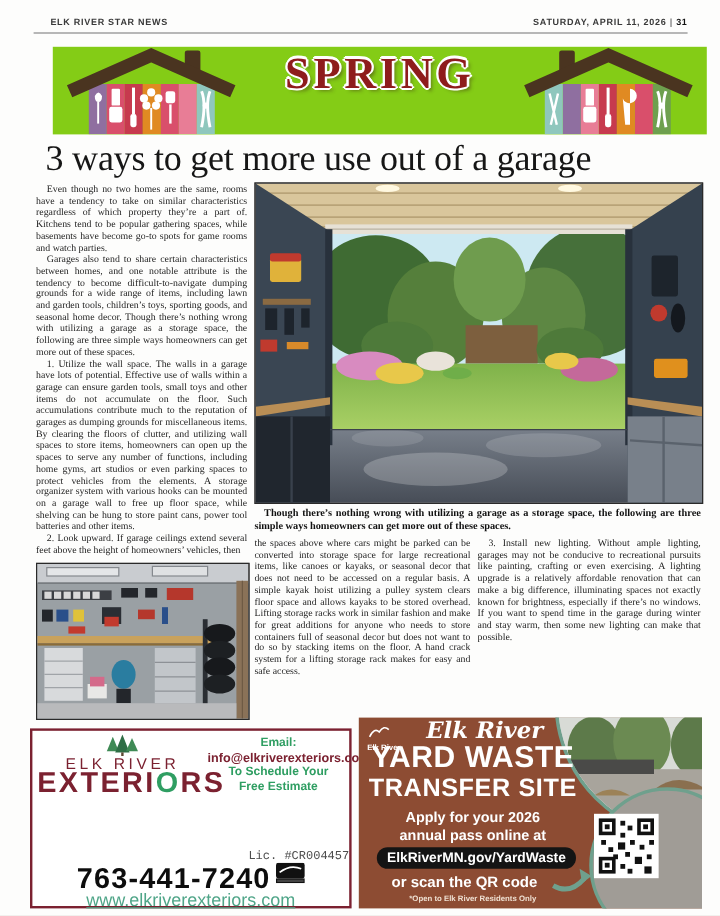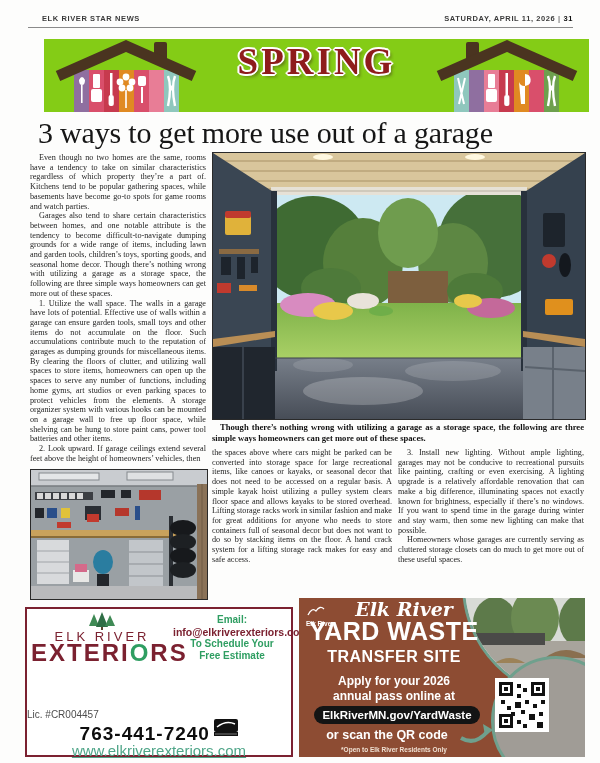--- a/index.html
+++ b/index.html
@@ -28,28 +28,28 @@
   .caption p{margin:0;text-indent:8px;}
   .photo-frame{border:1px solid #2a2a2a;overflow:hidden;background:#777;}
   
   .adL{background:#fff;border:2px solid #7b2130;box-sizing:border-box;}
   .adL-name1{color:#7b2130;font-size:13px;letter-spacing:3px;text-align:center;line-height:13px;}
   .adL-name2{color:#7b2130;font-size:24px;font-weight:bold;letter-spacing:2px;text-align:center;line-height:22px;}
   .adL-name2 .greenO{color:#2f9e62;}
   .adL-email-label{color:#2f9e62;font-weight:bold;font-size:10px;text-align:center;line-height:12px;}
   .adL-email{color:#7b2130;font-weight:bold;font-size:10.5px;text-align:center;line-height:12px;}
   .adL-band{background:#7b2130;color:#fff;text-align:center;font-weight:bold;font-size:13.5px;line-height:16px;}
-  .adL-lic{color:#4d4d4d;font-size:10px;text-align:left;}
-  .adL-phone{color:#0d0d0d;font-weight:bold;font-size:19px;letter-spacing:1px;line-height:27px;}
+  .adL-lic{color:#4d4d4d;font-size:10px;text-align:right;font-family:Liberation Mono, monospace;}
+  .adL-phone{color:#0d0d0d;font-weight:bold;font-size:24px;letter-spacing:1px;line-height:27px;}
   .adL-web{color:#4fa588;font-size:15px;text-align:center;text-decoration:underline;}
   
   .adR{background:#8d4c33;overflow:hidden;color:#fff;}
   .adR-script{font-family:"DejaVu Serif",serif;font-style:italic;font-weight:bold;font-size:19px;text-align:center;}
   .adR-t1{font-weight:bold;font-size:25px;letter-spacing:.5px;text-align:center;line-height:25px;}
-  .adR-t2{font-weight:bold;font-size:16px;letter-spacing:.5px;text-align:center;line-height:21px;}
+  .adR-t2{font-weight:bold;font-size:21px;letter-spacing:.5px;text-align:center;line-height:21px;}
   .adR-apply{font-weight:bold;font-size:12px;line-height:14.5px;text-align:center;}
   .adR-pill{background:#141414;border-radius:10px;color:#fff;font-weight:bold;font-size:11.5px;
     text-align:center;line-height:18px;}
   .adR-qrline{font-weight:bold;font-size:12.5px;text-align:center;}
   .adR-disc{font-weight:bold;font-size:6.5px;color:#efe0d2;text-align:center;}
   .circ{border-radius:50%;box-sizing:border-box;}
 </style>
 </head>
 <body>
 
@@ -242,21 +242,20 @@
 
   <div class="abs caption" style="left:212px;top:422px;width:372px;">
     <p>Though there’s nothing wrong with utilizing a garage as a storage space, the following are three simple ways homeowners can get more out of these spaces.</p>
   </div>
 
   <div class="abs bodycol" style="left:212px;top:448px;width:180px;height:156px;">
     <p style="text-indent:0;">the spaces above where cars might be parked can be converted into storage space for large recreational items, like canoes or kayaks, or seasonal decor that does not need to be accessed on a regular basis. A simple kayak hoist utilizing a pulley system clears floor space and allows kayaks to be stored overhead. Lifting storage racks work in similar fashion and make for great additions for anyone who needs to store containers full of seasonal decor but does not want to do so by stacking items on the floor. A hand crack system for a lifting storage rack makes for easy and safe access.</p>
   </div>
   <div class="abs bodycol" style="left:398px;top:448px;width:186px;height:156px;">
     <p>3. Install new lighting. Without ample lighting, garages may not be conducive to recreational pursuits like painting, crafting or even exercising. A lighting upgrade is a relatively affordable renovation that can make a big difference, illuminating spaces not exactly known for brightness, especially if there’s no windows. If you want to spend time in the garage during winter and stay warm, then some new lighting can make that possible.</p>
-    <p>Homeowners whose garages are currently serving as cluttered storage closets can do much to get more out of these useful spaces.</p>
   </div>
 
   <div class="abs photo-frame" style="left:30px;top:469px;width:176px;height:129px;">
     <svg width="176" height="129" viewBox="0 0 176 129">
       <rect width="176" height="129" fill="#9aa0a4"></rect>
       <rect x="0" y="0" width="176" height="16" fill="#c9ccd0"></rect>
       <rect x="8" y="3" width="60" height="7" fill="#e4e6e8" stroke="#85898e"></rect>
       <rect x="96" y="2" width="46" height="8" fill="#dfe1e3" stroke="#85898e"></rect>
       <line x1="0" y1="16" x2="176" y2="16" stroke="#777c80" stroke-width="1.5"></line>
 

